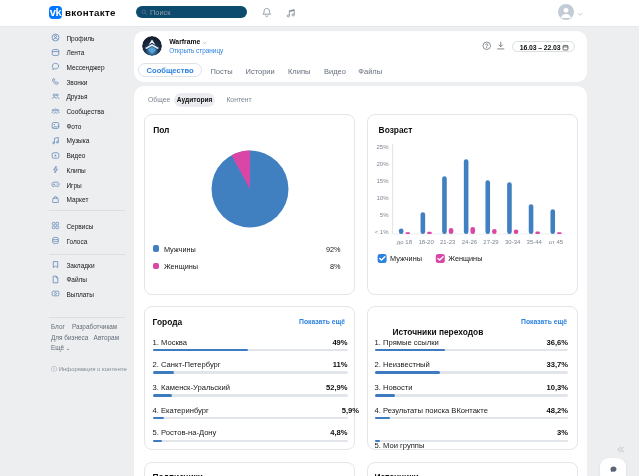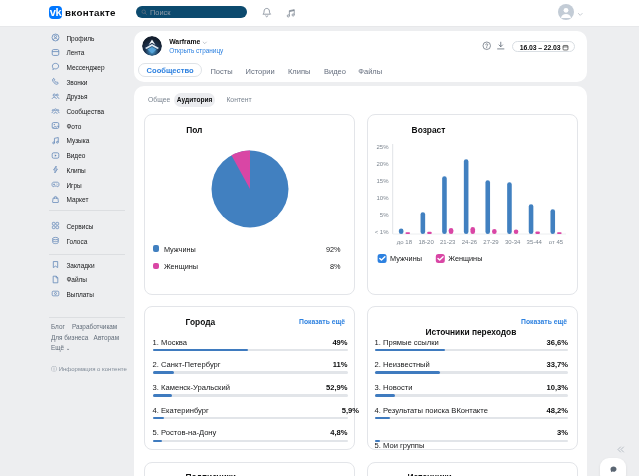--- a/index.html
+++ b/index.html
@@ -17,21 +17,21 @@
   
   .mitem { position:absolute; left:51px; height:11px; font-size:6.5px; color:#17181a; white-space:nowrap; }
   .mitem svg { position:absolute; left:0; top:0.5px; width:9px; height:9px; color:#5b82b4; }
   .mitem span { position:absolute; left:15.4px; top:2px; }
   .sdiv { position:absolute; left:49px; width:76px; height:1px; background:#dcdee1; }
   .flink { position:absolute; font-size:6.4px; color:#626d7a; white-space:nowrap; }
   
   #card1 { position:absolute; left:134px; top:31px; width:453px; height:50.5px; background:#fff; border-radius:10px; }
   #card2 { position:absolute; left:134px; top:85.5px; width:453px; height:500px; background:#fff; border-radius:10px; }
   .icard { position:absolute; background:#fff; border:1px solid #e3e5e9; border-radius:8px; }
-  .ctitle { position:absolute; font-size:8.4px; font-weight:700; color:#0c0d0e;margin-left:33px; }
+  .ctitle { position:absolute; font-size:8.4px; font-weight:700; color:#0c0d0e; }
   .blue { color:#2d81e0; }
   
   #wf-ava { position:absolute; left:142.3px; top:36.2px; width:20px; height:20px; border-radius:50%; overflow:hidden; }
   #wf-name { position:absolute; left:169.2px; top:38px; font-size:6.8px; font-weight:700; color:#0c0d0e; }
   #wf-open { position:absolute; left:169.2px; top:47.3px; font-size:6.4px; color:#2d81e0; }
   .t1 { position:absolute; top:66.6px; font-size:7.5px; color:#656e7e; }
   #tab-sel { position:absolute; left:138.1px; top:63.3px; width:64px; height:14.1px; border:1px solid #dfe3e7; border-radius:8px; font-size:7.6px; font-weight:700; color:#2d81e0; text-align:center; line-height:13.1px; }
   #pill-date { position:absolute; left:511.7px; top:40.9px; width:63px; height:11px; border:1px solid #d9dee3; border-radius:5.5px; background:#fff; }
   #pill-date span { position:absolute; left:7px; top:2.2px; font-size:6.9px; font-weight:700; color:#0c0d0e; letter-spacing:-0.1px; }
   

